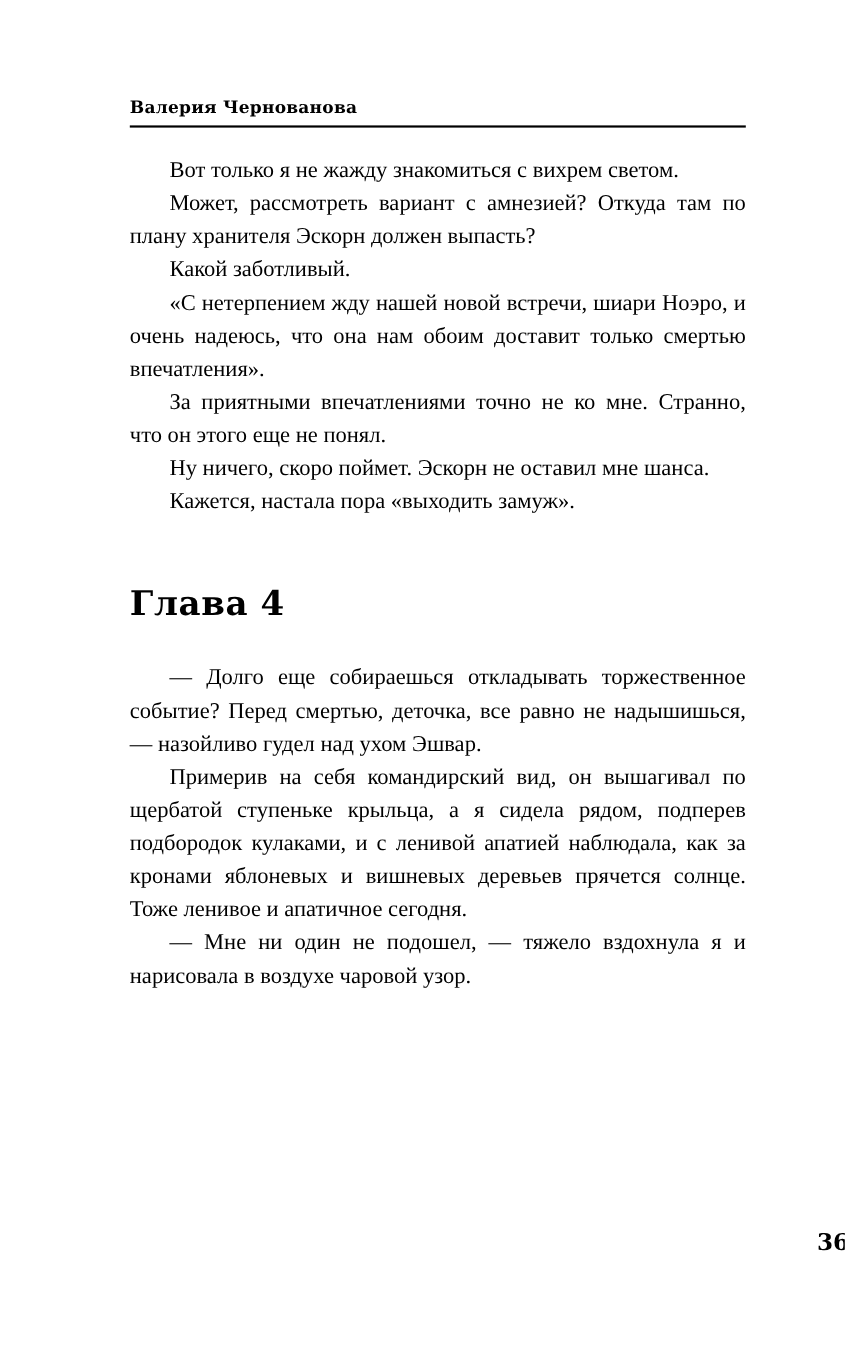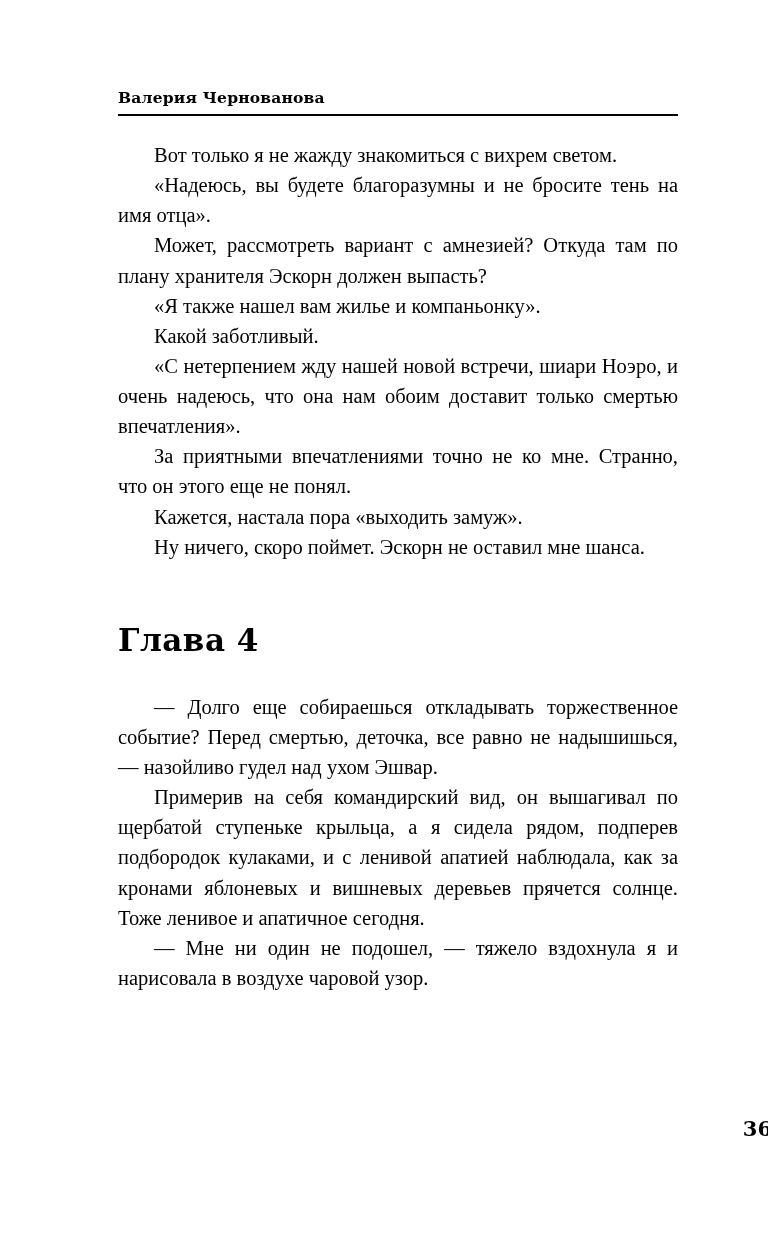--- a/index.html
+++ b/index.html
@@ -70,28 +70,26 @@
 <body>
 
 <div class="page">
 
   <div class="content">
 
     <div class="running-head">Валерия Чернованова</div>
 
     <div>
       <p class="body-par">Вот только я не жажду знакомиться с вихрем светом.</p>
-      <p class="body-par">«Надеюсь, вы будете благоразумны и не бросите тень на имя отца».</p>
       <p class="body-par">Может, рассмотреть вариант с амнезией? Откуда там по плану хранителя Эскорн должен выпасть?</p>
-      <p class="body-par">«Я также нашел вам жилье и компаньонку».</p>
       <p class="body-par">Какой заботливый.</p>
       <p class="body-par">«С нетерпением жду нашей новой встречи, шиари Ноэро, и очень надеюсь, что она нам обоим доставит только смертью впечатления».</p>
       <p class="body-par">За приятными впечатлениями точно не ко мне. Странно, что он этого еще не понял.</p>
+      <p class="body-par">Ну ничего, скоро поймет. Эскорн не оставил мне шанса.</p>
       <p class="body-par">Кажется, настала пора «выходить замуж».</p>
-      <p class="body-par">Ну ничего, скоро поймет. Эскорн не оставил мне шанса.</p>
     </div>
 
     <div class="chapter-title">Глава 4</div>
 
     <div>
       <p class="body-par">— Долго еще собираешься откладывать торжественное событие? Перед смертью, деточка, все равно не надышишься, — назойливо гудел над ухом Эшвар.</p>
       <p class="body-par">Примерив на себя командирский вид, он вышагивал по щербатой ступеньке крыльца, а я сидела рядом, подперев подбородок кулаками, и с ленивой апатией наблюдала, как за кронами яблоневых и вишневых деревьев прячется солнце. Тоже ленивое и апатичное сегодня.</p>
       <p class="body-par">— Мне ни один не подошел, — тяжело вздохнула я и нарисовала в воздухе чаровой узор.</p>
     </div>
 

